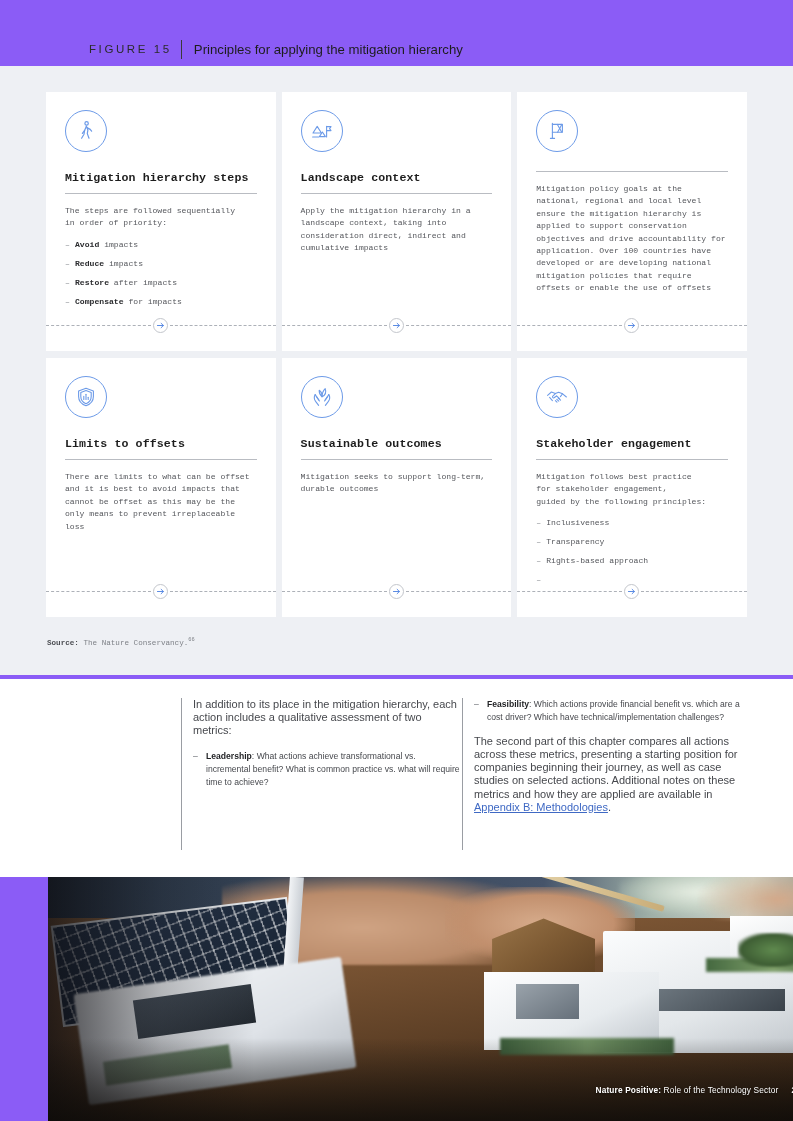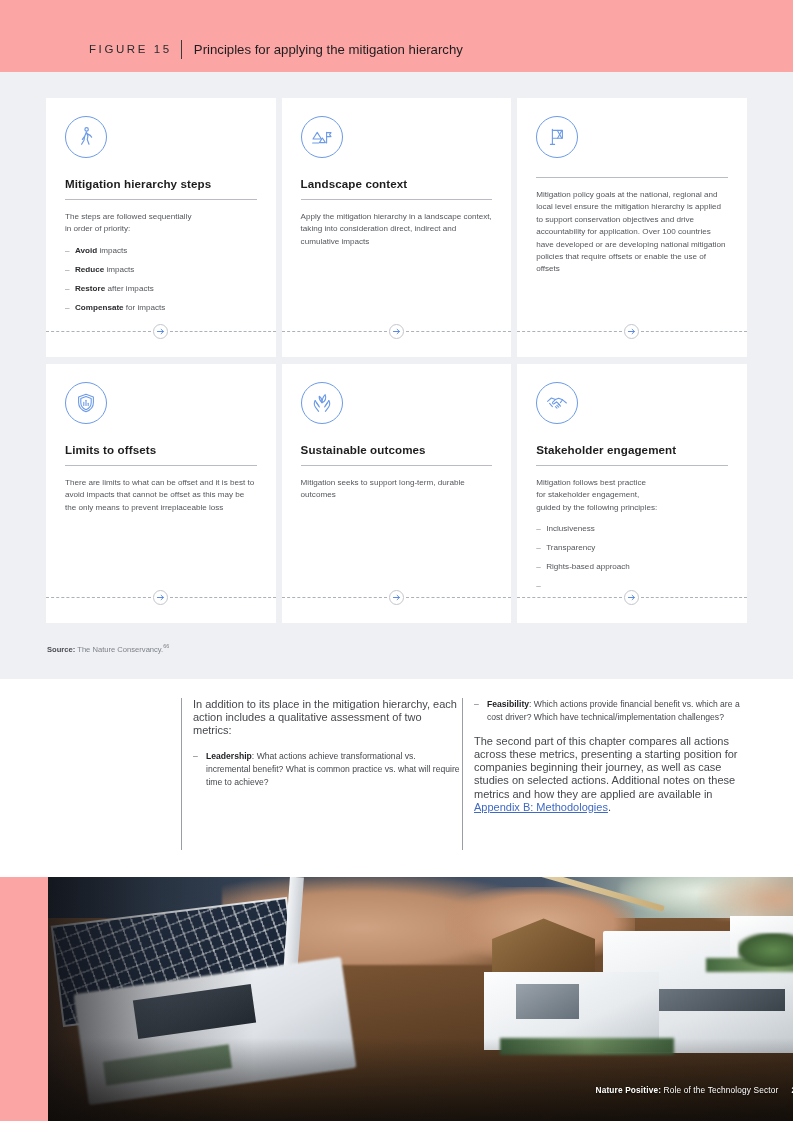--- a/index.html
+++ b/index.html
@@ -10,21 +10,21 @@
     background: #ffffff;
     font-family: "Liberation Sans", sans-serif;
     -webkit-font-smoothing: antialiased;
   }
 
   .page {
     position: relative;
     width: 793px;
     height: 1121px;
     overflow: hidden;
-    background: #fca5a5;
+    background: #8b5cf6;
   }
 
   
   .fig-header {
     position: absolute;
     left: 89px;
     top: 38px;
     display: flex;
     align-items: center;
     height: 22px;
@@ -46,24 +46,25 @@
     font-size: 13.2px;
     font-weight: normal;
     color: #1d1d1d;
     white-space: nowrap;
   }
 
   
   .grey-band {
     position: absolute;
     left: 0;
-    top: 72px;
+    top: 66px;
     width: 793px;
     height: 609px;
     background: #eef0f4;
+    font-family: Liberation Mono, monospace;
   }
 
   .grid {
     position: absolute;
     left: 46px;
     top: 26px;
     width: 701px;
     display: flex;
     flex-direction: column;
     gap: 7px;

